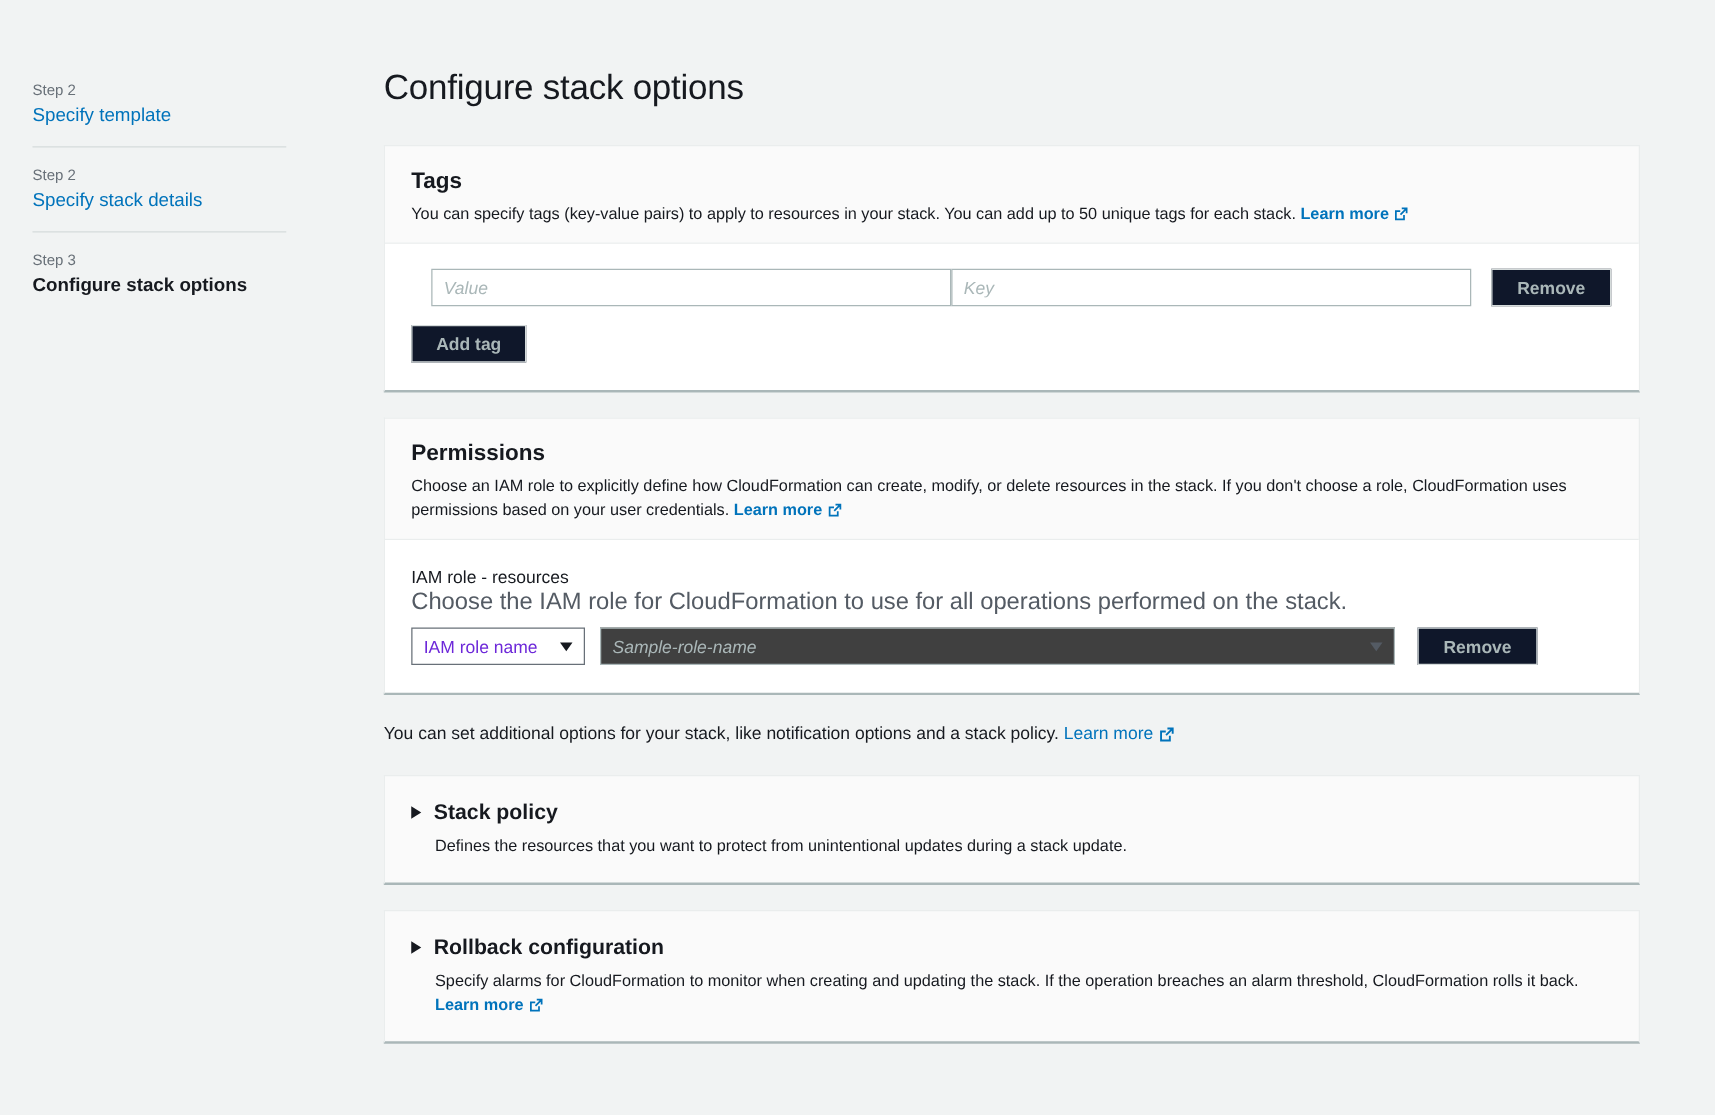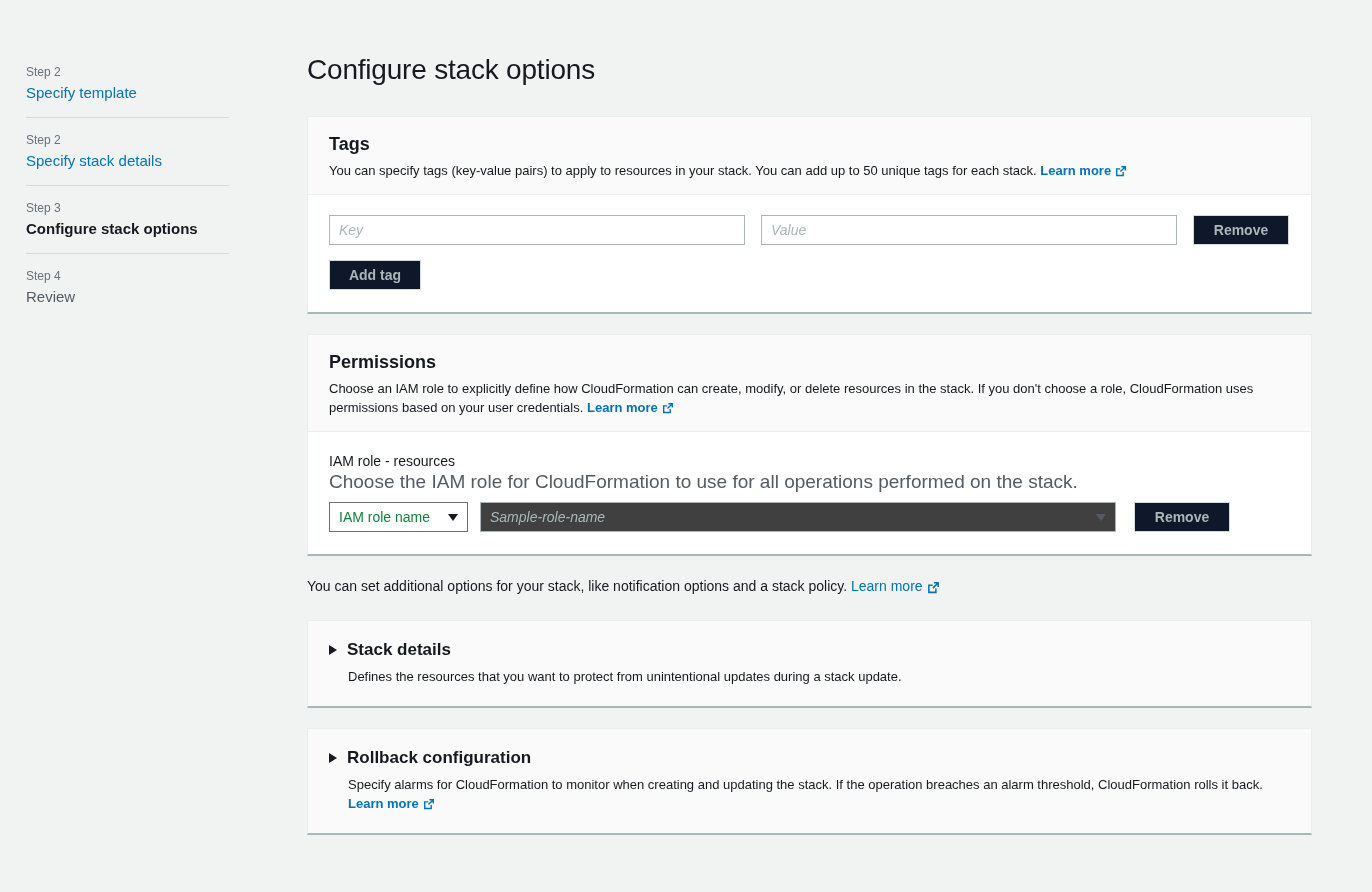--- a/index.html
+++ b/index.html
@@ -121,21 +121,21 @@
     cursor: pointer;
   }
   .btn.disabled { color: #aab7b8; border-color: #d5dbdb; background: #0f172a; cursor: default; }
 
   .select {
     height: 30px;
     border: 1px solid #687078;
     background: #fff;
     display: flex; align-items: center; justify-content: space-between;
     padding: 0 9px;
-    font-size: 14px; color: #15803d;
+    font-size: 14px; color: #6d28d9;
     cursor: pointer;
   }
   .caret {
     width: 0; height: 0; margin-left: 10px;
     border-left: 5px solid transparent;
     border-right: 5px solid transparent;
     border-top: 7px solid #16191f;
   }
   .combo {
     height: 30px; flex: 1;
@@ -188,46 +188,42 @@
     <div class="step-block">
       <div class="step-num">Step 2</div>
       <div class="step-label">Specify stack details</div>
     </div>
 
     <div class="step-block">
       <div class="step-num">Step 3</div>
       <div class="step-label active">Configure stack options</div>
     </div>
 
-    <div class="step-block">
-      <div class="step-num">Step 4</div>
-      <div class="step-label inactive">Review</div>
-    </div>
 
   </aside>
 
   <main class="main">
 
     <h1 class="page-title">Configure stack options</h1>
 
     <section class="panel">
       <div class="panel-head">
         <div class="panel-title">Tags</div>
         <div class="panel-desc">
           <span>You can specify tags (key-value pairs) to apply to resources in your stack. You can add up to 50 unique tags for each stack.</span>
           <a class="learn-more"><span>Learn more</span><span class="ext-icon"><svg width="12" height="12" viewBox="0 0 12 12">
                   <path d="M1 3.2h4.2v1.4H2.4v5.1h5.1V7h1.4v4.2H1z" fill="#0073bb"></path>
                   <path d="M6.4 1h4.6v4.6H9.6V3.4L5.9 7.1 4.9 6.1 8.6 2.4H6.4z" fill="#0073bb"></path>
                 </svg></span></a>
         </div>
       </div>
       <div class="panel-body">
         <div class="row">
+          <input class="txt-input" style="width: 416px; margin-left: 16px;" placeholder="Value">
           <input class="txt-input" style="width: 416px;" placeholder="Key">
-          <input class="txt-input" style="width: 416px; margin-left: 16px;" placeholder="Value">
           <button class="btn disabled" style="margin-left:16px;width:96px;">Remove</button>
         </div>
         <div class="row" style="margin-top:15px;">
           <button class="btn disabled" style="width:92px;">Add tag</button>
         </div>
       </div>
     </section>
 
     <section class="panel">
       <div class="panel-head">
@@ -261,21 +257,21 @@
       <span>You can set additional options for your stack, like notification options and a stack policy.</span>
       <a class="learn-more regular"><span>Learn more</span><span class="ext-icon"><svg width="13" height="13" viewBox="0 0 12 12">
               <path d="M1 3.2h4.2v1.4H2.4v5.1h5.1V7h1.4v4.2H1z" fill="#0073bb"></path>
               <path d="M6.4 1h4.6v4.6H9.6V3.4L5.9 7.1 4.9 6.1 8.6 2.4H6.4z" fill="#0073bb"></path>
             </svg></span></a>
     </div>
 
     <section class="expandable">
       <div class="exp-head">
         <span class="tri"></span>
-        <span class="exp-title">Stack details</span>
+        <span class="exp-title">Stack policy</span>
       </div>
       <div class="exp-desc">
         <span>Defines the resources that you want to protect from unintentional updates during a stack update.</span>
       </div>
     </section>
 
     <section class="expandable">
       <div class="exp-head">
         <span class="tri"></span>
         <span class="exp-title">Rollback configuration</span>

